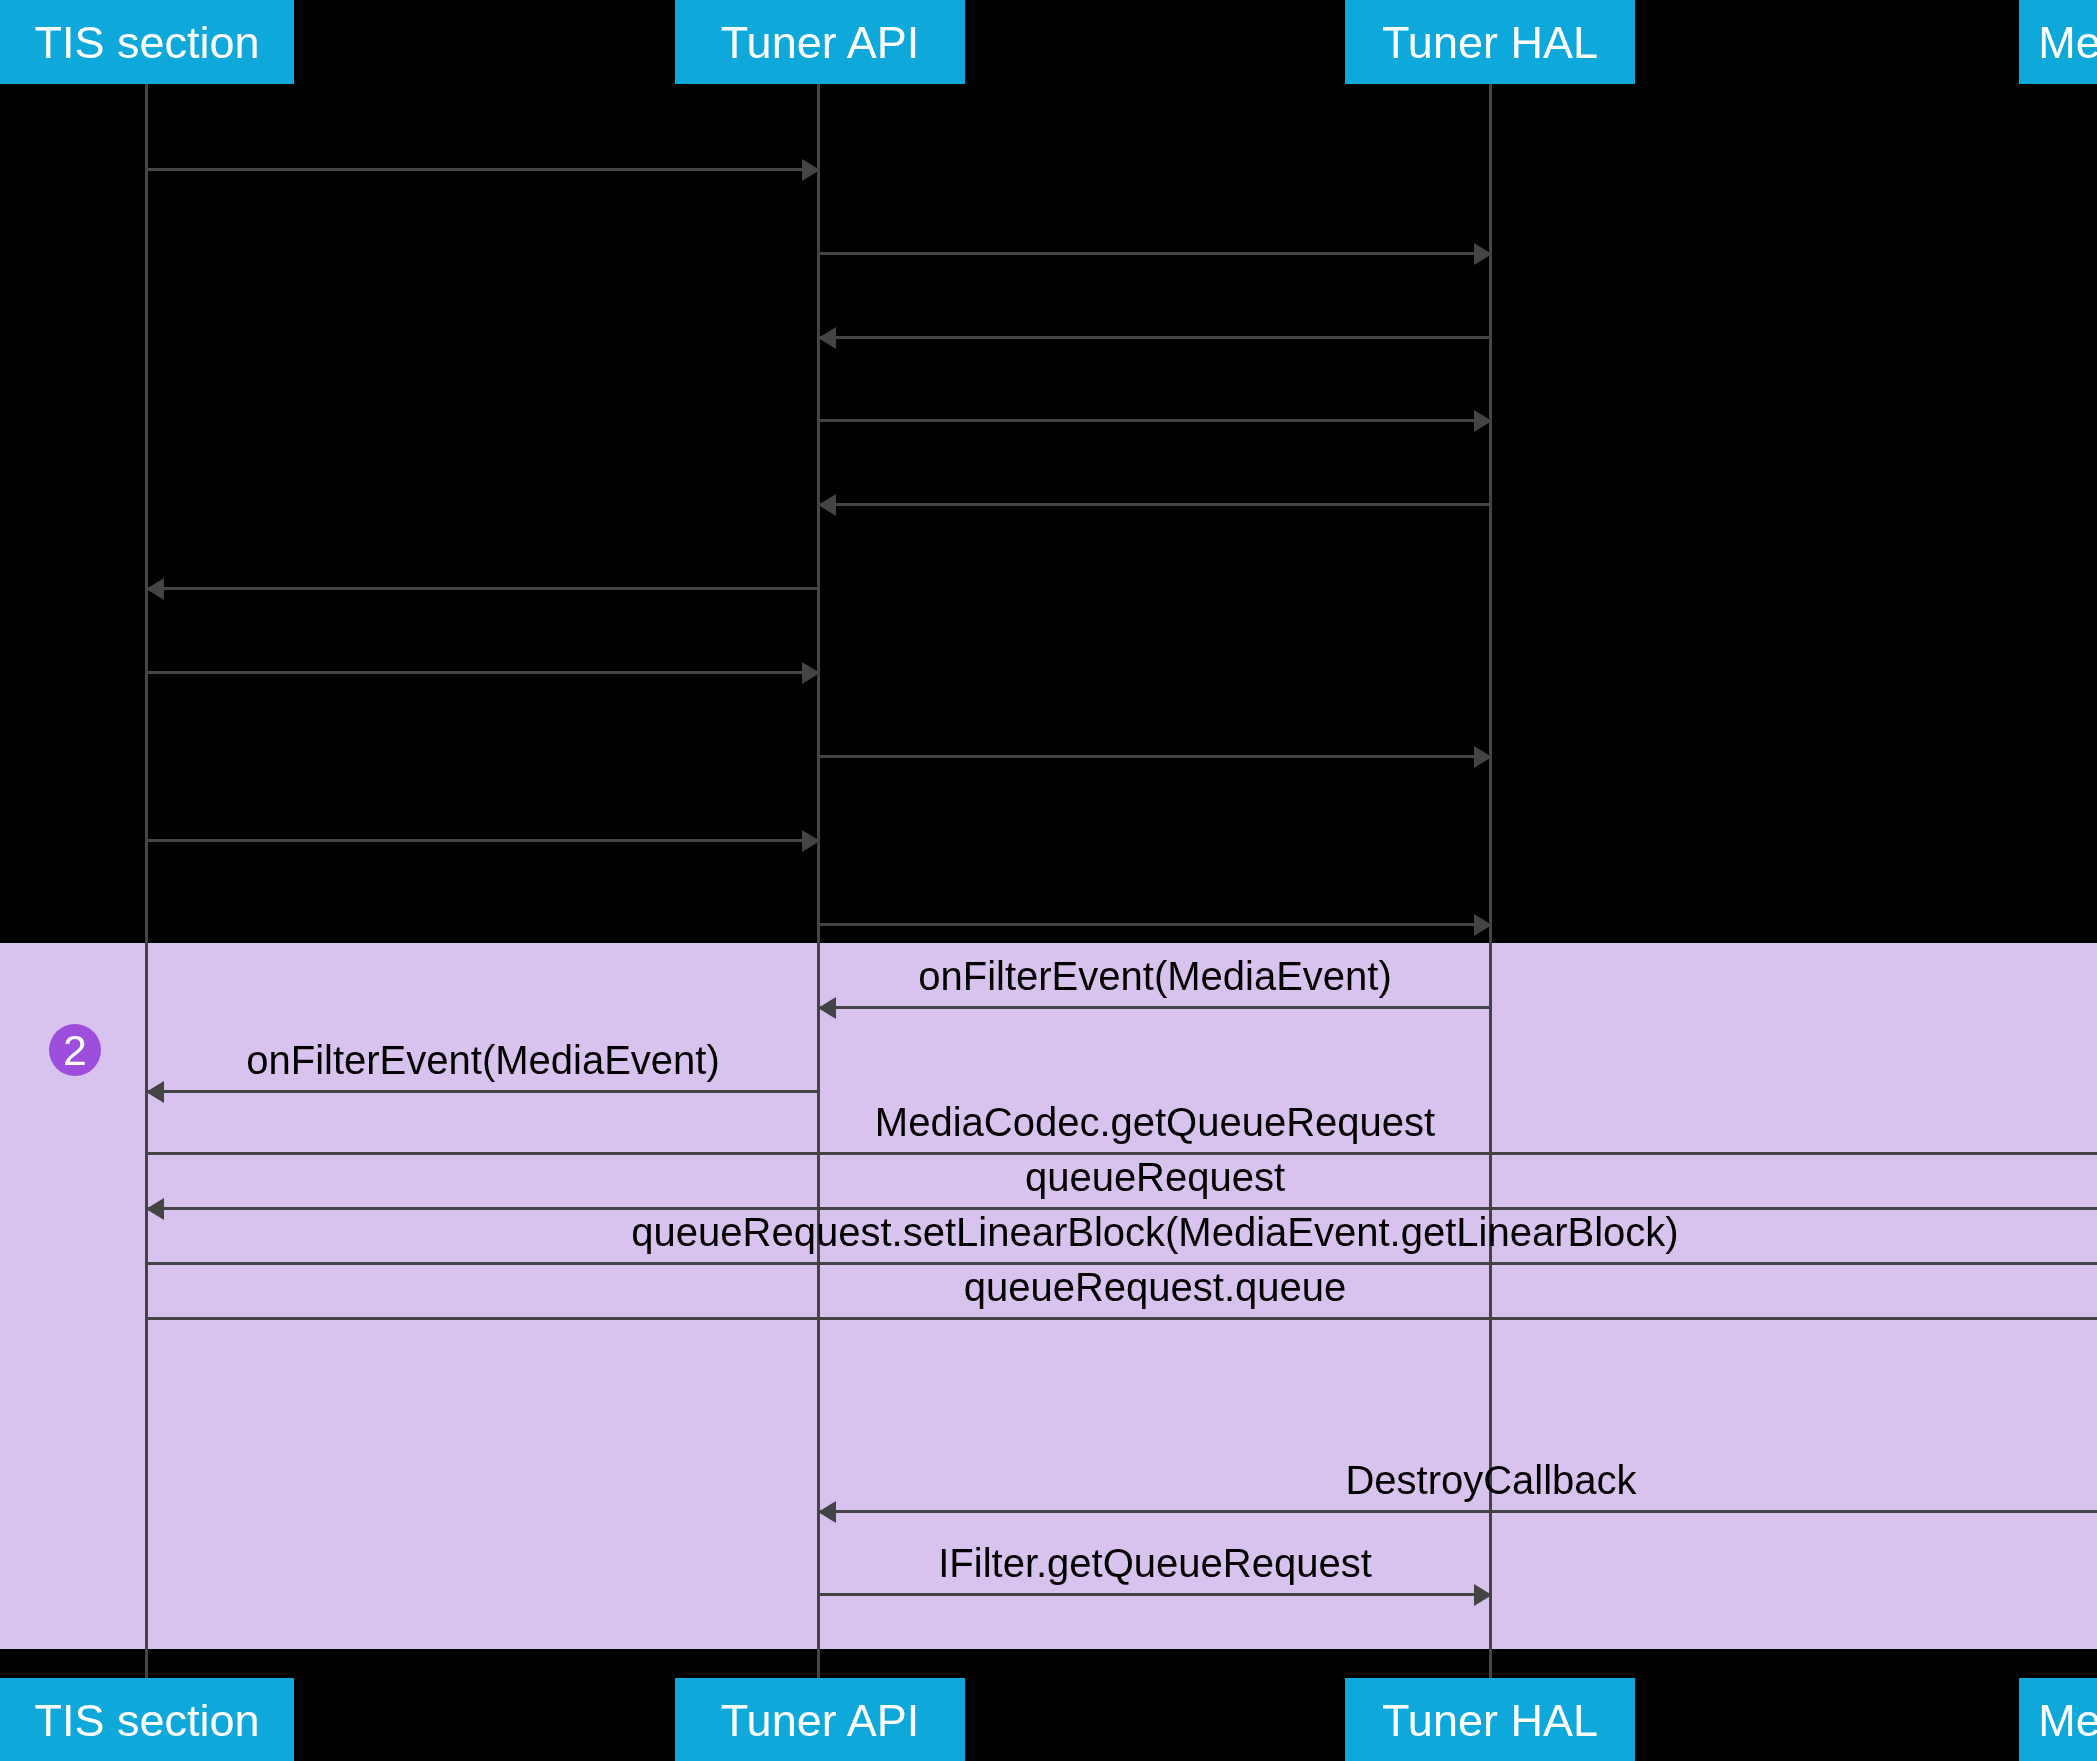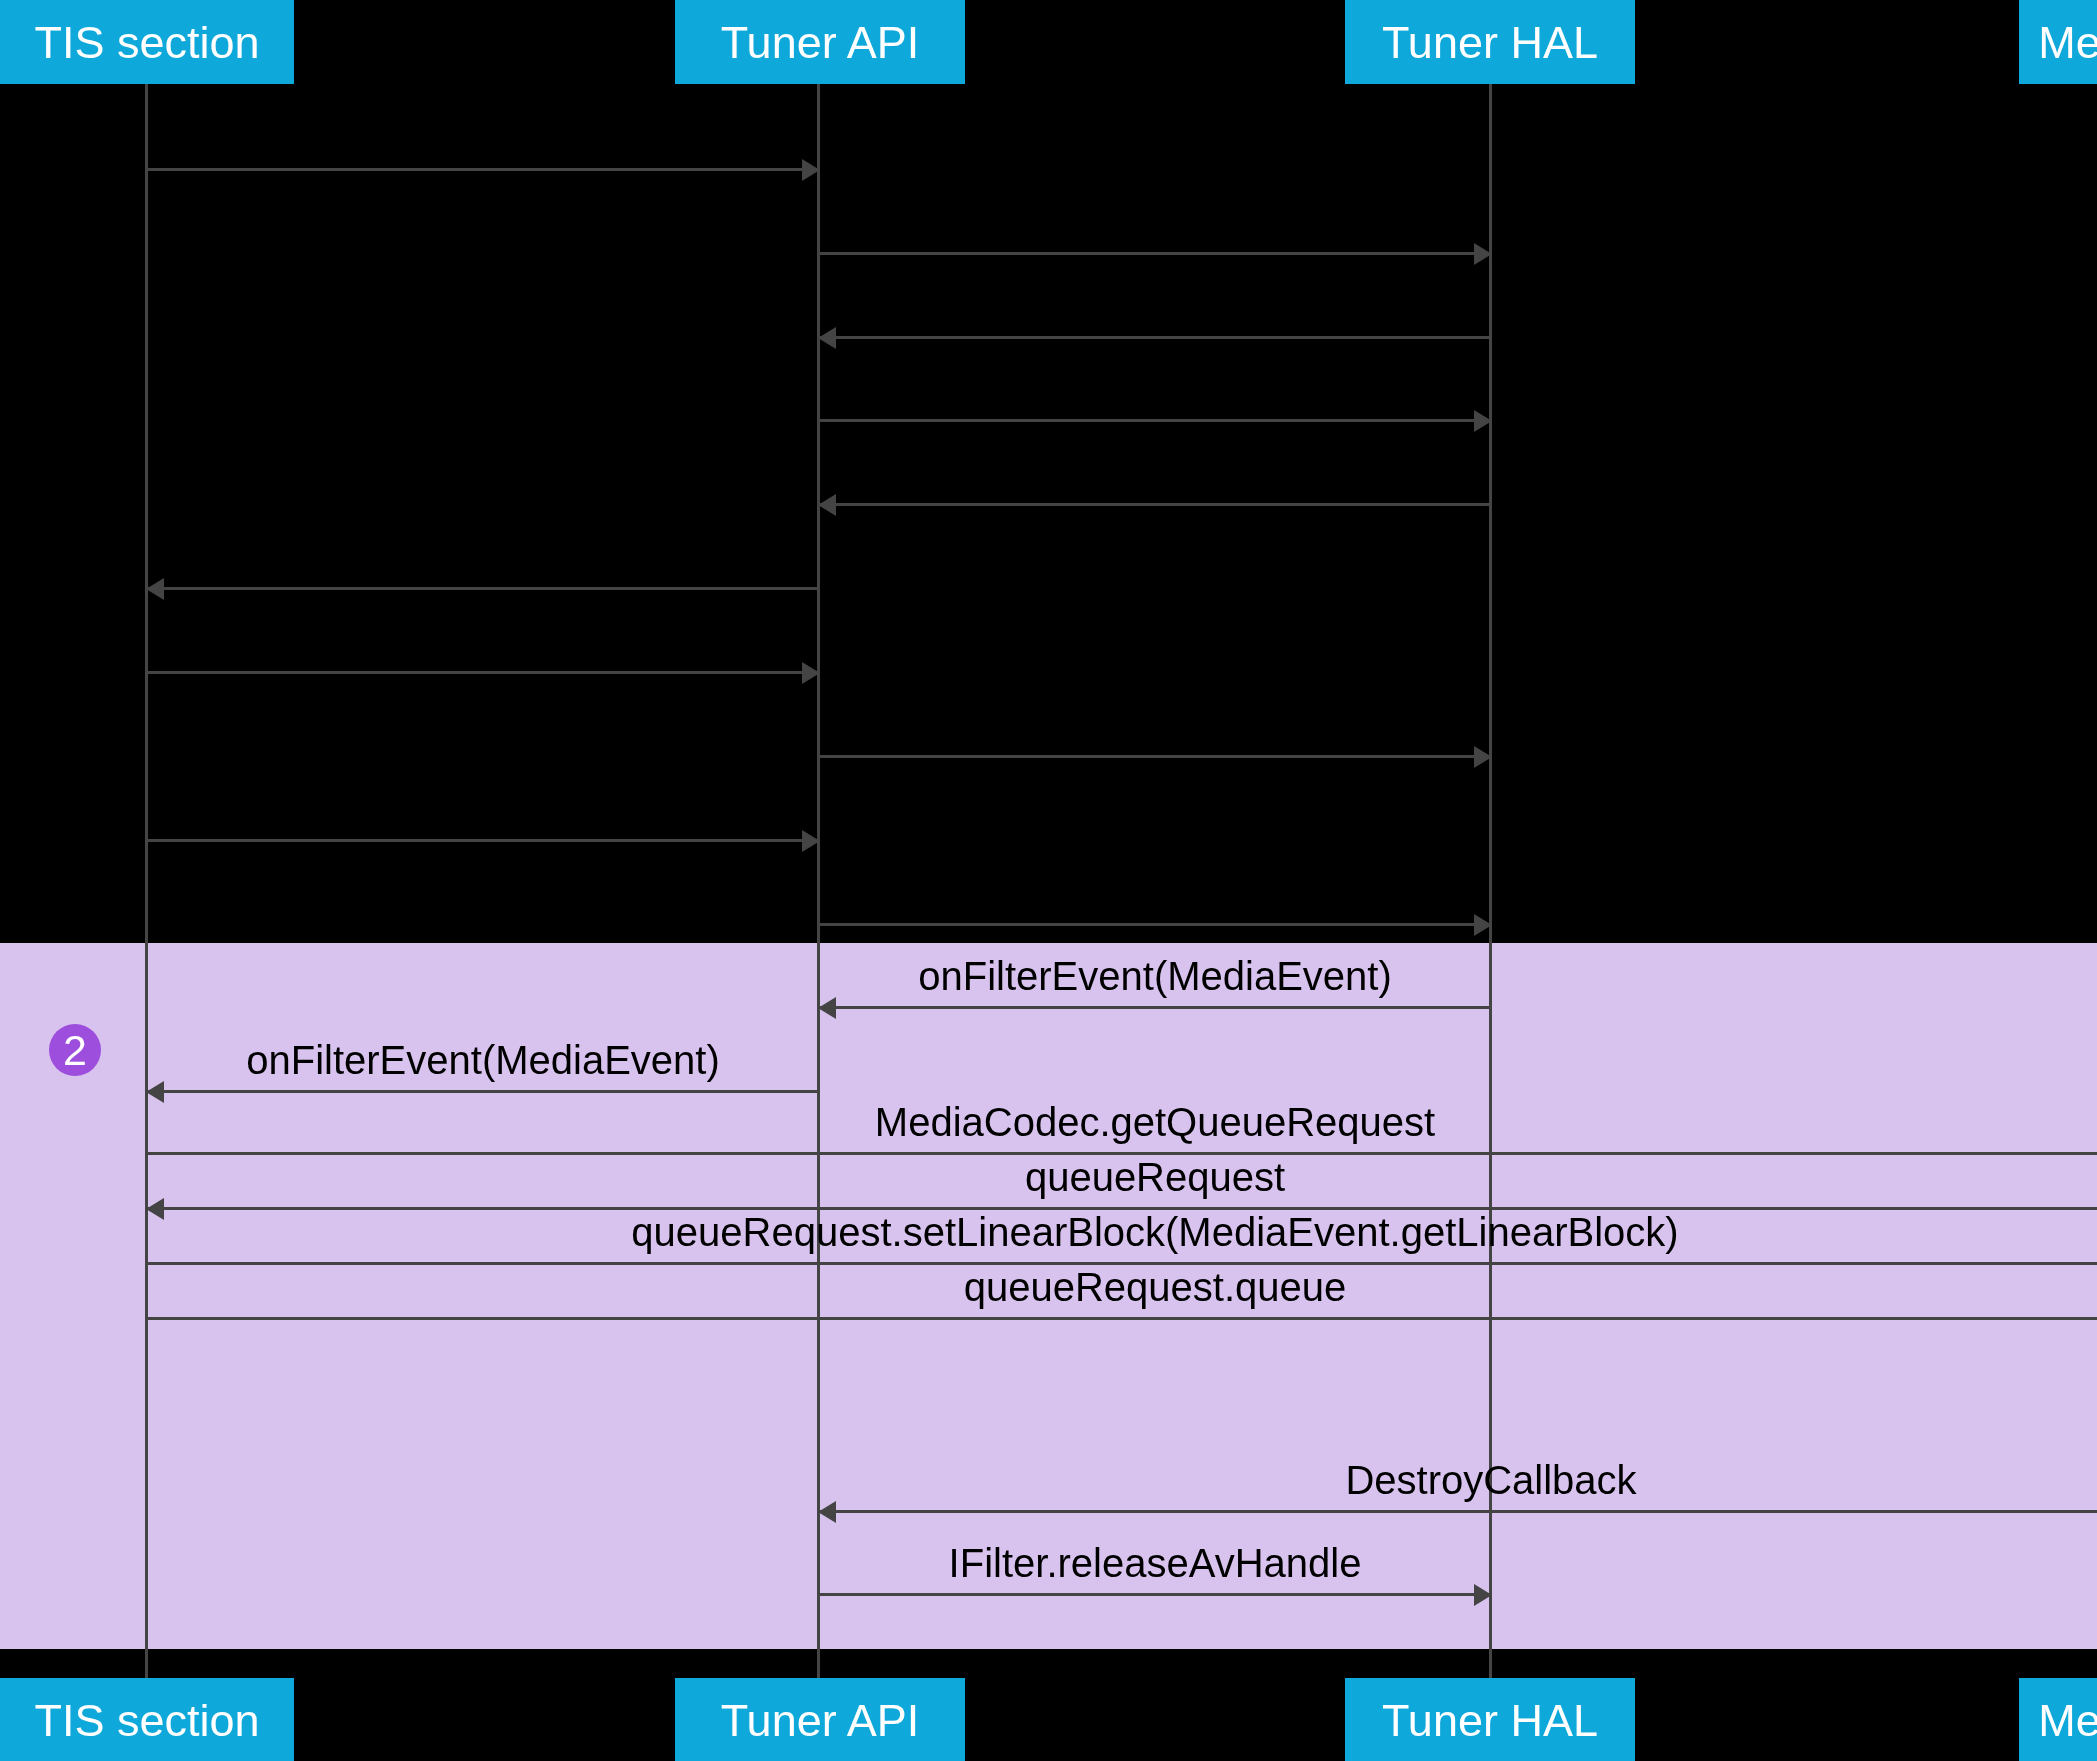--- a/index.html
+++ b/index.html
@@ -195,21 +195,21 @@
         <div class="m-label" style="color: rgb(0, 0, 0);">queueRequest.queue</div>
       </div>
       <div class="message dir-left" style="left: 819px; top: 1510px; width: 1344px;">
         <div class="m-line" style="width: 1344px; background: rgb(68, 68, 68);"></div>
         <div class="m-head"></div>
         <div class="m-label" style="color: rgb(0, 0, 0);">DestroyCallback</div>
       </div>
       <div class="message dir-right" style="left: 819px; top: 1593px; width: 672px;">
         <div class="m-line" style="width: 672px; background: rgb(68, 68, 68);"></div>
         <div class="m-head"></div>
-        <div class="m-label" style="color: rgb(0, 0, 0);">IFilter.releaseAvHandle</div>
+        <div class="m-label" style="color: rgb(0, 0, 0);">IFilter.getQueueRequest</div>
       </div>
     </div>
 
   <div class="step-badge" id="step-badge" style="left: 49px; top: 1024px; width: 52px; height: 52px; background: rgb(157, 78, 221);">2</div>
 
   <div id="footer-boxes">
       <div class="participant-box" style="left: 0px; top: 1678px; width: 294px; height: 84px; background: rgb(15, 168, 219); color: rgb(255, 255, 255);">
         <span>TIS section</span>
       </div>
       <div class="participant-box" style="left: 675px; top: 1678px; width: 290px; height: 84px; background: rgb(15, 168, 219); color: rgb(255, 255, 255);">

